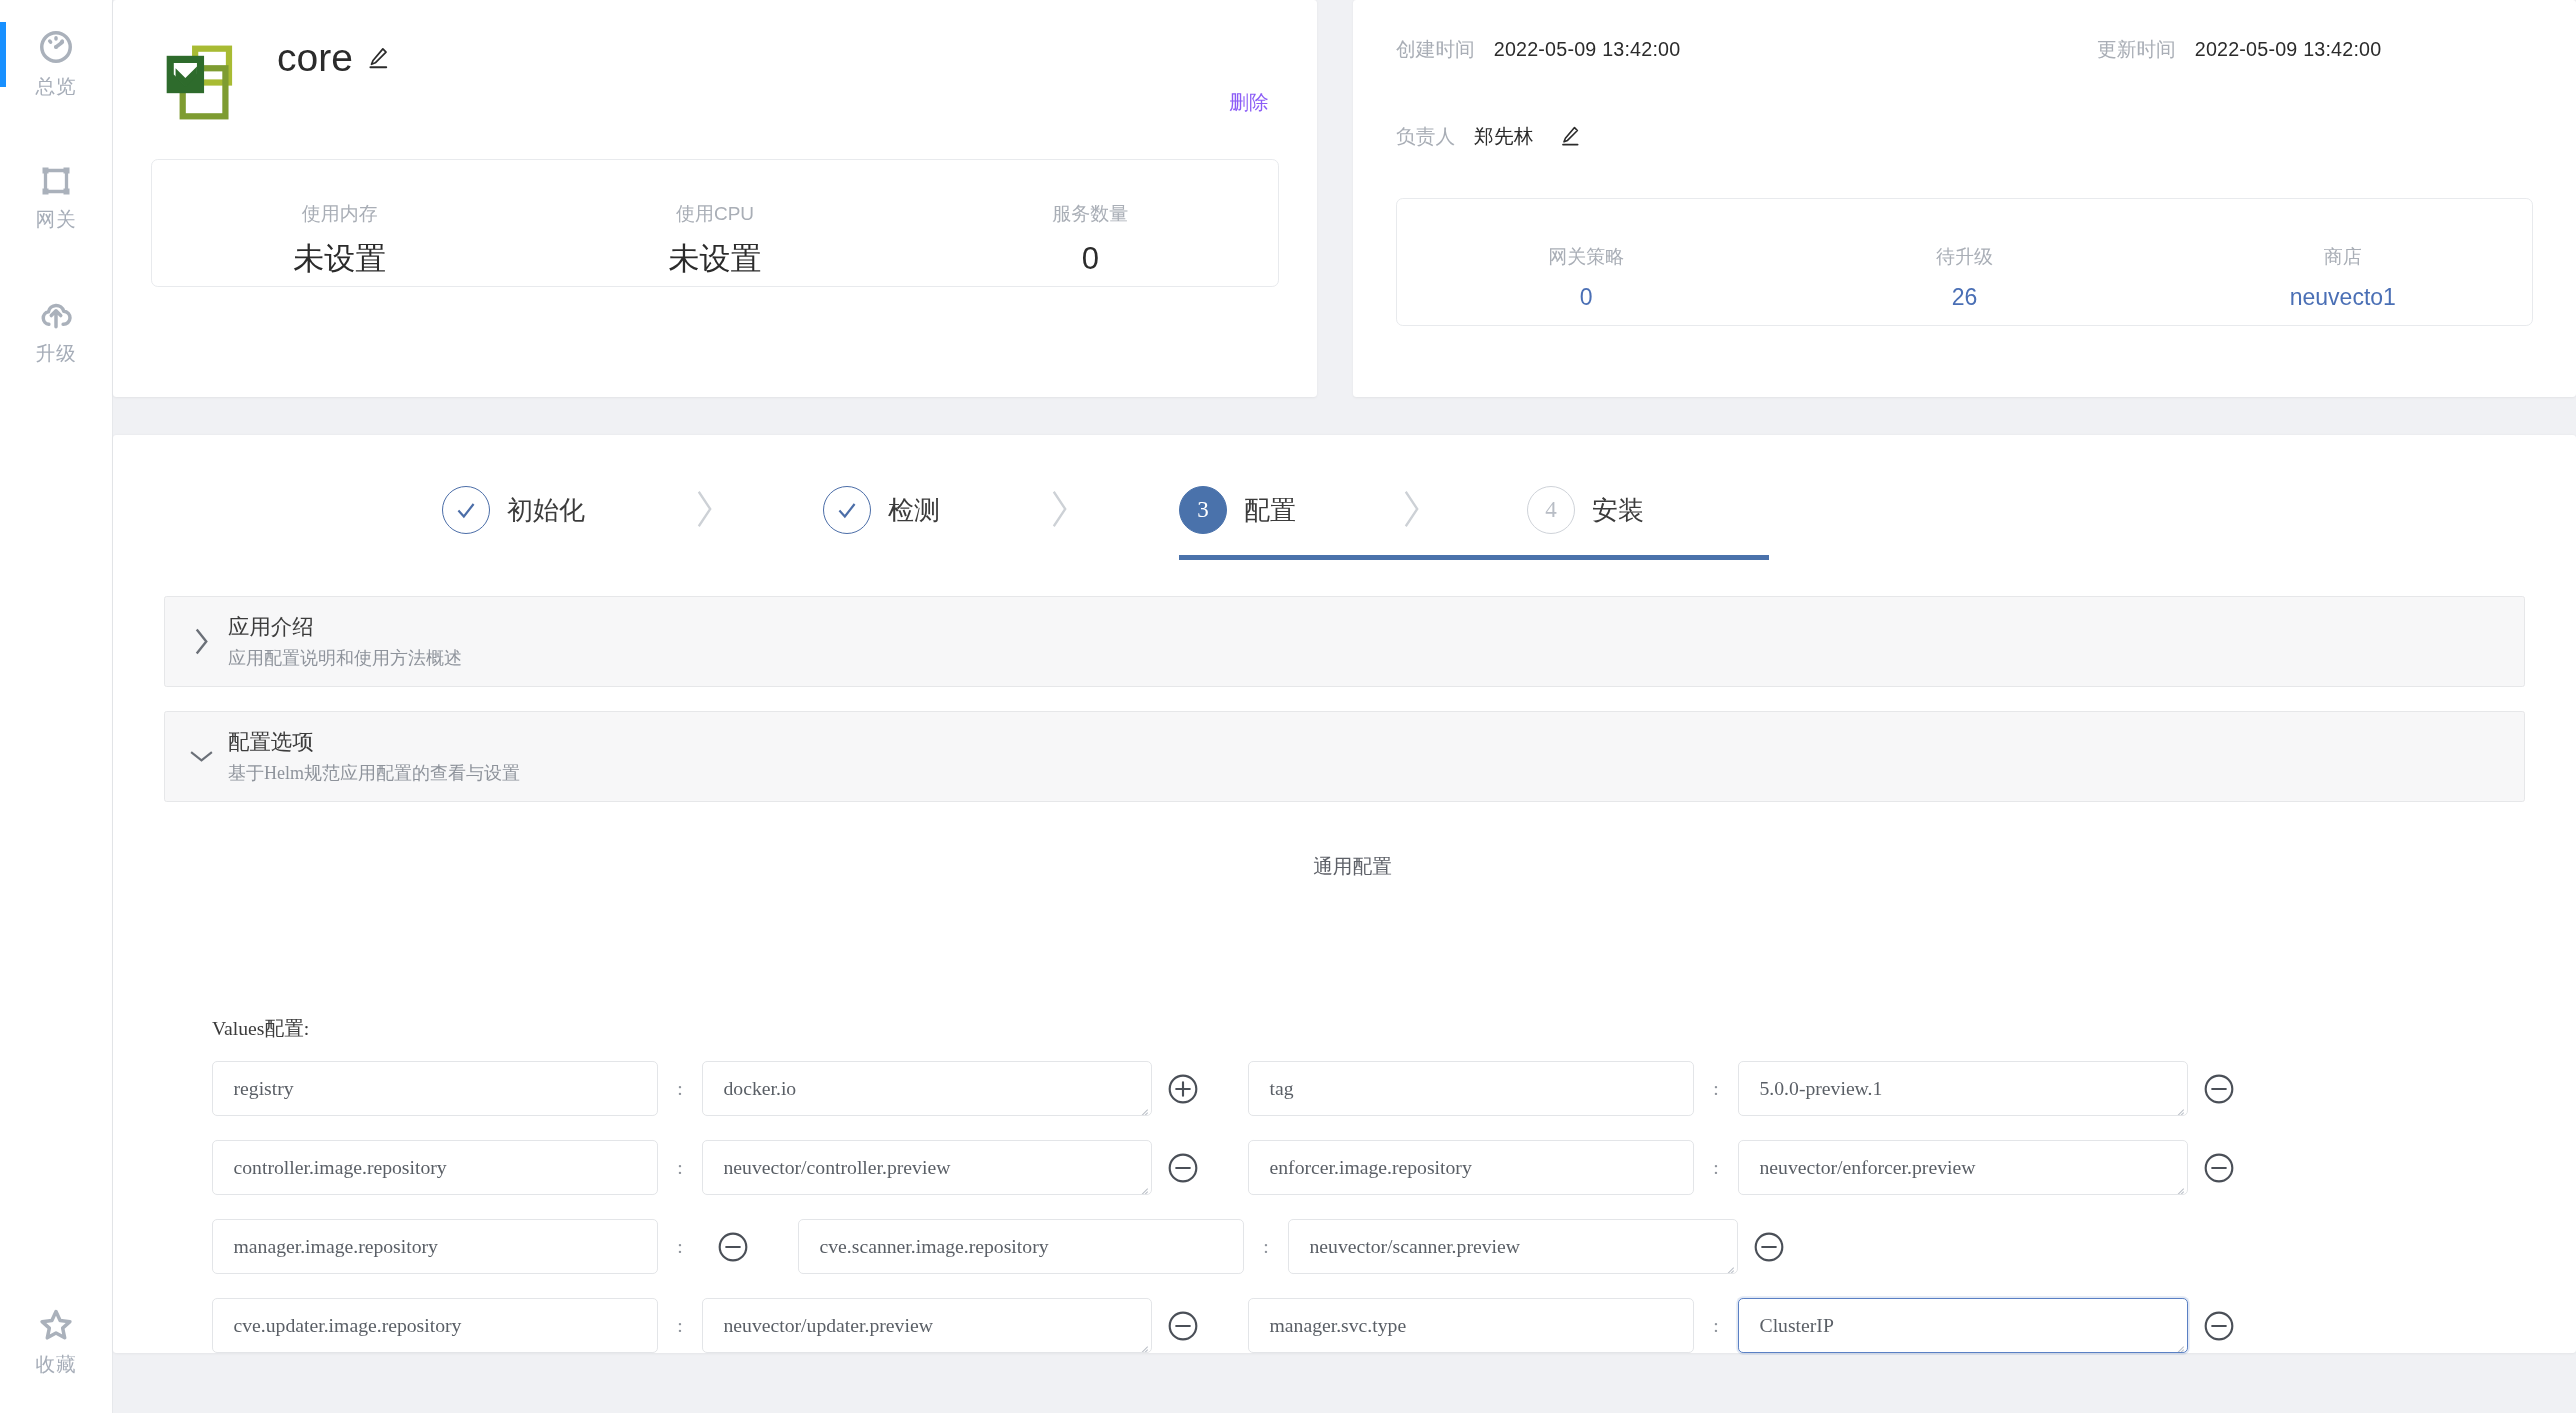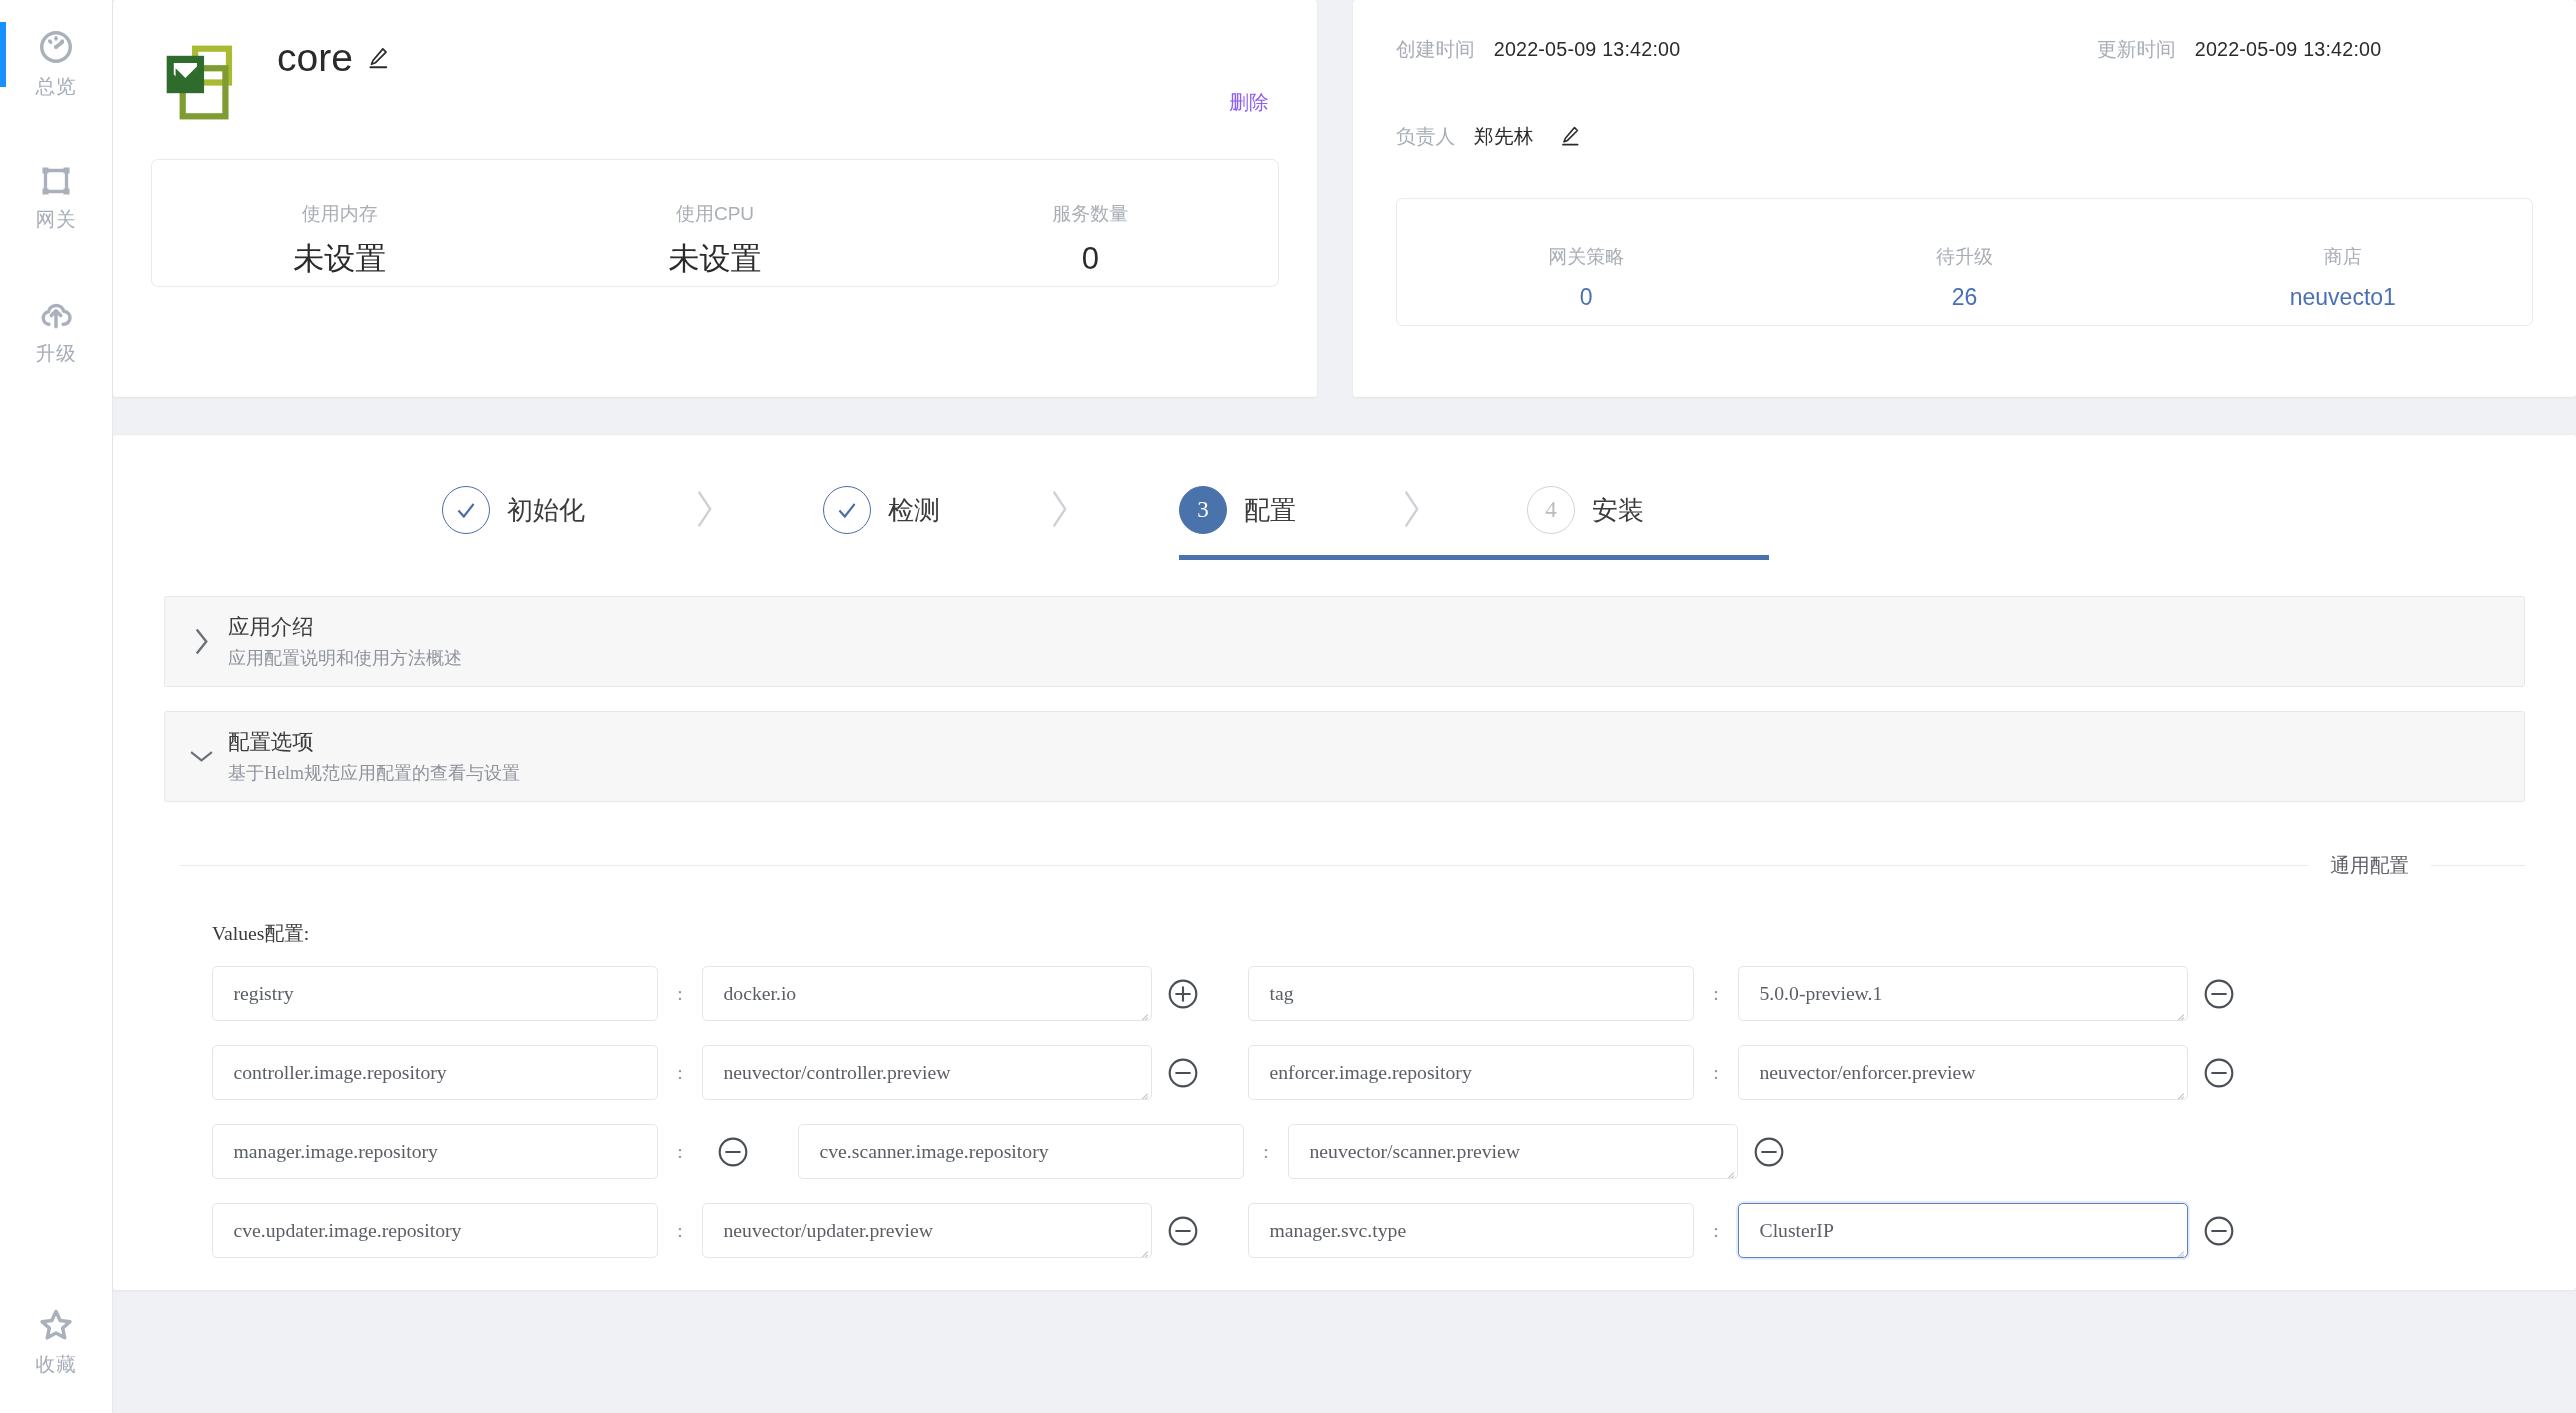--- a/index.html
+++ b/index.html
@@ -140,21 +140,21 @@
     display: flex; align-items: center;
     padding: 17px 22px;
     cursor: pointer;
   }
   .acc-caret { width: 29px; flex: 0 0 29px; display:flex; align-items:center; justify-content:center; margin-right: 12px;}
   .acc-title { font-size: 21.4px; color: #3c3c3c; line-height: 1.25; }
   .acc-sub { font-size: 18px; color: #8e939b; margin-top: 6.8px; line-height: 1.2; }
   .acc-gap { height: 24px; }
 
   .acc-body { padding: 0 51px 0 67px; }
-  .divider-row { display: flex; align-items: center; margin-top: 50px; }
+  .divider-row { display: flex; align-items: center; margin-top: 50px; flex-direction: column; }
   .divider-line { flex: 1 1 auto; height: 0.9px; background: #e8eaec; }
   .divider-line.short { flex: 0 0 94px; }
   .divider-text { font-size: 19.7px; color: #5e6168; padding: 0 22px; white-space: nowrap; }
 
   .values-label { font-size: 19.7px; color: #3c3c3c; margin-top: 41px; margin-left: 32px; }
 
   .rows { margin-top: 19px; }
   .kv-row { display: flex; align-items: flex-start; margin-bottom: 24px; }
   .kv-group { display: flex; align-items: center; }
   .kv-key {

